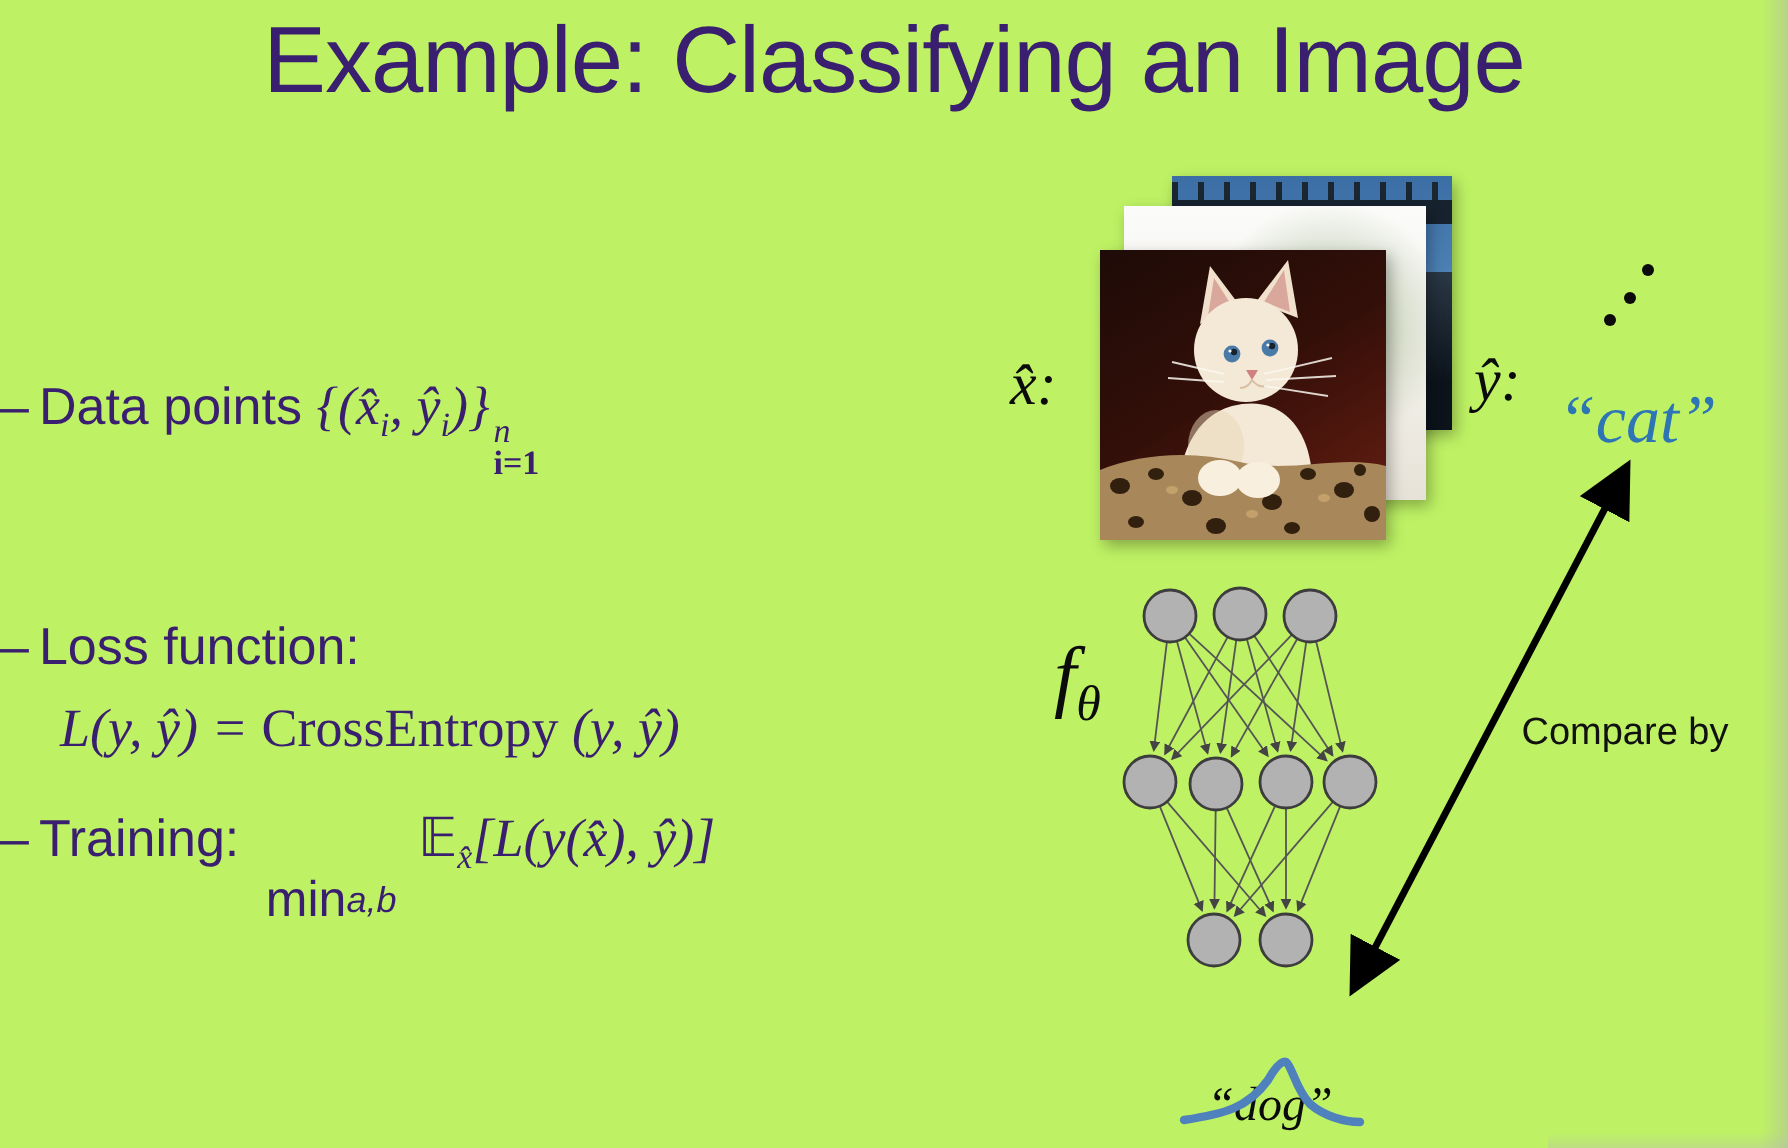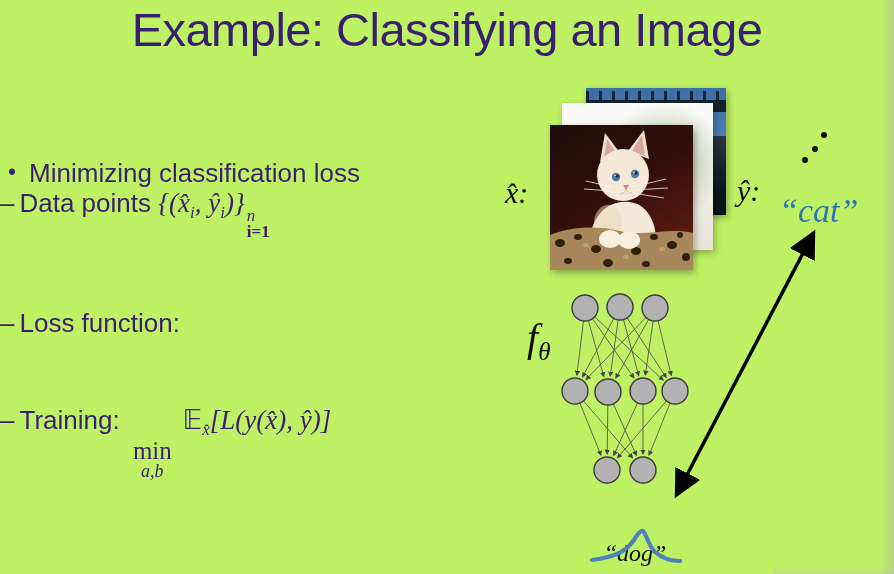--- a/index.html
+++ b/index.html
@@ -18,23 +18,23 @@
   .bullet{margin-right:13px;font-size:23px;vertical-align:2px;}
   .dash{margin-right:5px;}
   .math{font-family:"Liberation Serif","DejaVu Serif","DejaVu Sans",serif;font-style:italic;font-size:27px;}
   .rm{font-style:normal;}
   sub.ss{font-family:"Liberation Serif","DejaVu Serif",serif;font-style:italic;font-size:17px;}
   .stk{display:inline-flex;flex-direction:column;align-items:flex-start;line-height:.95;
        vertical-align:-0.55em;margin-left:2px;font-size:17px;
        font-family:"Liberation Serif","DejaVu Serif",serif;}
   .stk .t{font-style:italic;}
   .stk .b{font-style:normal;font-weight:bold;}
-  .minstk{display:inline-flex;flex-direction:column;align-items:center;line-height:.95;
+  .minstk{display:inline-flex;flex-direction:row;align-items:center;line-height:.95;
           vertical-align:-1.15em;margin:0 4px 0 6px;
-          font-family:Liberation Serif, serif;}
+          font-family:Liberation Sans, sans-serif;}
   .minstk .t{font-style:normal;font-size:25px;}
   .minstk .b{font-style:italic;font-size:18px;}
   .l1{top:158px;left:8px;}
   .l2{top:188px;}
   .l3{top:256px;}
   .l4{top:308px;}
   .l5{top:349px;left:30px;}
   .l6{top:404px;}
 
   
@@ -89,36 +89,36 @@
   .arrow-svg{position:absolute;left:658px;top:224px;width:175px;height:285px;z-index:5;}
   .curve-svg{position:absolute;left:584px;top:523px;width:108px;height:48px;z-index:4;}
 </style>
 </head>
 <body>
 
 <div class="slide">
 
   <div class="title">Example: Classifying an Image</div>
 
-  <div class="bl l1">
-    <span class="bullet">•</span><span class="txt">Minimizing classification loss</span>
-  </div>
 
   <div class="bl l2">
     <span class="dash">–</span><span>Data points </span><span class="math">{(x̂</span><sub class="ss">i</sub><span class="math">, ŷ</span><sub class="ss">i</sub><span class="math">)}</span><span class="stk">
         <span class="t">n</span>
         <span class="b">i=1</span>
       </span>
   </div>
 
 
   <div class="bl l4">
     <span class="dash">–</span><span>Loss function:</span>
   </div>
 
+  <div class="bl l5">
+    <span class="math">L(y, ŷ) = </span><span class="math rm">CrossEntropy </span><span class="math">(y, ŷ)</span>
+  </div>
 
   <div class="bl l6">
     <span class="dash">–</span><span>Training: </span><span class="minstk">
         <span class="t">min</span>
         <span class="b">a,b</span>
       </span><span class="math"> 𝔼</span><sub class="ss">x̂</sub><span class="math">[L(y(x̂), ŷ)]</span>
   </div>
 
   <div class="photo photo-back">
     <div class="rail"></div>
@@ -237,20 +237,21 @@
   <svg class="arrow-svg" viewBox="0 0 175 285">
     <defs>
       <marker id="bah" markerWidth="9" markerHeight="9" refX="6" refY="4" orient="auto-start-reverse">
         <path d="M0,0 L8,4 L0,8 z" fill="#000"></path>
       </marker>
     </defs>
     <line x1="154" y1="12" x2="20" y2="268" stroke="#000" stroke-width="3.5" marker-start="url(#bah)" marker-end="url(#bah)"></line>
   </svg>
 
   <div class="compare">
+    <span class="c1">Compare by</span>
   </div>
 
   <div class="doglab">“dog”</div>
 
   <svg class="curve-svg" viewBox="0 0 108 48">
     <path d="M8,37 C28,34 40,31 50,17 C54,10 57,7 59,8 C62,10 64,22 71,29 C78,35 88,38 96,38" stroke="#4F81BD" stroke-width="4.2" fill="none" stroke-linecap="round"></path>
   </svg>
 
   <div class="edge-r"></div>
   <div class="edge-b"></div>

